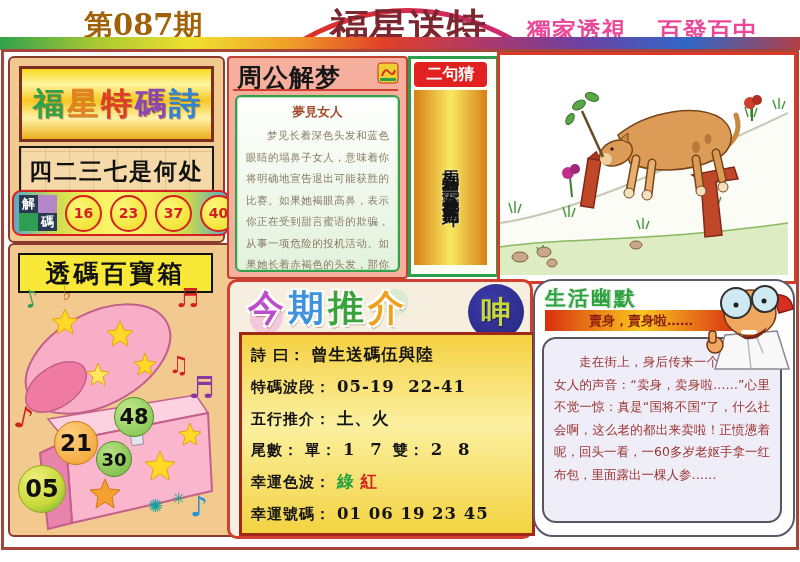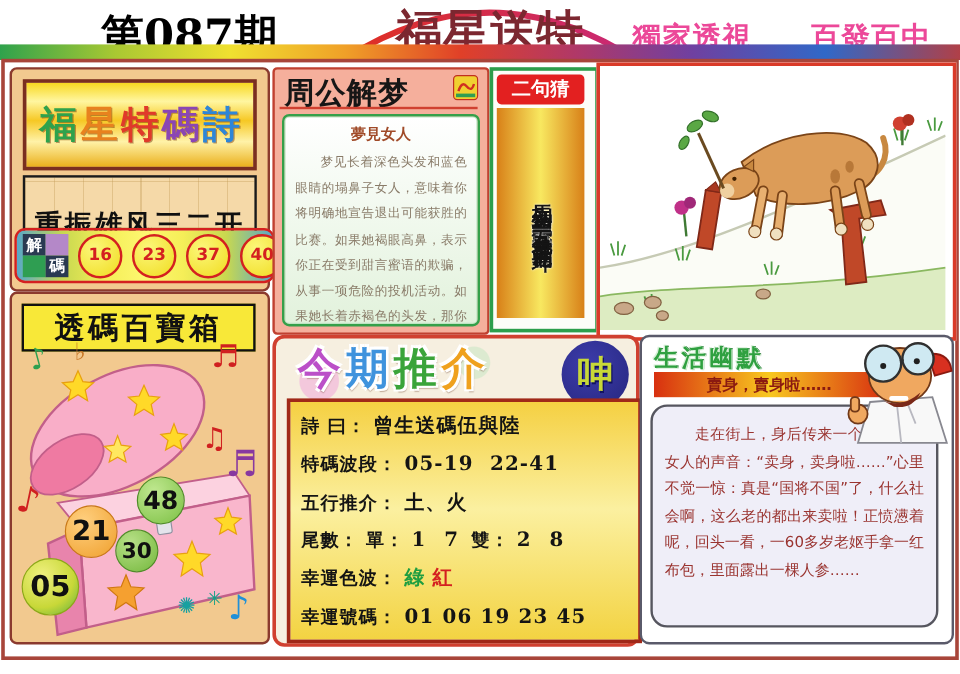--- a/index.html
+++ b/index.html
@@ -1,21 +1,21 @@
 <!DOCTYPE html>
 <html><head>
 <meta charset="utf-8">
 <style>
   html,body{margin:0;padding:0;}
   .page{position:relative;width:800px;height:562px;background:#ffffff;overflow:hidden;
         font-family:"DejaVu Sans",sans-serif;}
   .abs{position:absolute;}
 
   
-  .issue{left:84px;top:6px;font-size:36px;font-weight:bold;color:#000000;
+  .issue{left:84px;top:6px;font-size:29px;font-weight:bold;color:#a16207;
          font-family:"DejaVu Serif",serif;}
   .arch-wrap{left:284px;top:1px;width:248px;height:49px;}
   .main-title{left:0;top:7px;width:248px;text-align:center;font-size:39px;font-weight:900;
               color:#7c2730;letter-spacing:0px;line-height:1;}
   .tagline{top:15px;font-size:24px;font-weight:bold;color:#ec4899;letter-spacing:1px;}
   .rainbow{left:0;top:37px;width:800px;height:13px;
      background:linear-gradient(90deg,#2fa24c,#a9c832 12%,#f0e030 24%,#f0a028 36%,
         #e04028 48%,#b03868 60%,#7040a0 72%,#3068c8 86%,#b04048 100%);}
   .frame{left:1px;top:49px;width:792px;height:495px;border:3px solid #a8453a;}
 
@@ -40,21 +40,21 @@
      grid-template-rows:18px 18px;flex:none;}
   .jiema-label div{display:flex;align-items:center;justify-content:center;font-size:13px;
      font-weight:bold;color:#fff;}
   .jl-a{background:#2a3a52;} .jl-b{background:#b488c8;} .jl-c{background:#2f9e52;} .jl-d{background:#2a3a52;}
   .jiema-balls{display:flex;gap:8px;}
   .jball{width:33px;height:33px;border-radius:50%;border:2px solid #d42020;color:#d42020;
      background:radial-gradient(circle at 35% 30%,#fcf77a,#f0dc20);
      display:flex;align-items:center;justify-content:center;font-size:14px;font-weight:900;}
 
   .box-chest{left:8px;top:243px;width:213px;height:290px;background:#f2c98f;
-             border:2px solid #8b3a2e;border-radius:6px;}
+             border:2px solid #8b3a2e;border-radius:6px;padding-left:32px;}
   .chest-title{left:8px;top:8px;width:191px;height:36px;background:#f8e838;border:2px solid #111;
      display:flex;align-items:center;justify-content:center;font-size:25px;font-weight:900;
      color:#111;letter-spacing:3px;}
   .note{font-size:24px;font-weight:bold;line-height:1;}
   .tball{border-radius:50%;display:flex;align-items:center;justify-content:center;
      color:#101010;font-weight:700;font-family:"DejaVu Sans",sans-serif;}
   .tb-21{left:44px;top:176px;width:42px;height:42px;font-size:23px;
      background:radial-gradient(circle at 35% 30%,#ffd080,#ef9f2c);border:1px solid #c87818;}
   .tb-30{left:86px;top:196px;width:34px;height:34px;font-size:18px;
      background:radial-gradient(circle at 35% 30%,#b8e088,#74b83c);border:1px solid #4f8c28;}
@@ -111,21 +111,21 @@
      background:linear-gradient(180deg,#f5d042,#fbf0a0 45%,#f3d342);
      display:flex;flex-direction:column;justify-content:space-around;padding:4px 9px;}
   .rec-row{display:flex;align-items:baseline;gap:6px;font-family:"DejaVu Serif",serif;
      color:#141414;font-weight:900;}
   .rec-label{font-size:15px;letter-spacing:1px;}
   .rec-val{font-size:16.5px;white-space:pre;letter-spacing:1px;}
   .sp{letter-spacing:5px;}
 
   
   .box-humor{left:533px;top:279px;width:258px;height:254px;background:#fff;
-     border:2px solid #5a5a6a;border-radius:8px;}
+     border:2px solid #5a5a6a;border-radius:20px;}
   .humor-title{left:10px;top:4px;font-size:20px;font-weight:900;color:#2fa040;letter-spacing:3px;
      text-shadow:1px 1px 0 #d8f0d8,-1px -1px 0 #d8f0d8,1px 0 0 #187028;}
   .humor-bar{left:10px;top:29px;width:192px;height:21px;
      background:linear-gradient(90deg,#d83010,#f8c820,#d83010);
      display:flex;align-items:center;justify-content:center;}
   .humor-bar span{font-size:13px;font-weight:900;color:#8b1a10;}
   .humor-body{left:7px;top:56px;width:240px;height:186px;background:#efeef8;
      border:2px solid #56565f;border-radius:14px;padding:12px 10px 0 10px;box-sizing:border-box;
      color:#9a3430;font-size:12.5px;line-height:1.8;text-align:justify;text-indent:2em;}
   .humor-cartoon{left:160px;top:-6px;width:100px;height:95px;}
@@ -142,33 +142,34 @@
           <linearGradient id="ag" x1="0" y1="0" x2="1" y2="0">
         <stop offset="0" stop-color="#e03020"></stop>
             <stop offset="1" stop-color="#c82878"></stop>
       </linearGradient>
         </defs>
       <path d="M2,49 Q124,-30 246,49" fill="none" stroke="url(#ag)" stroke-width="5"></path>
     </svg>
     <div class="abs main-title">福星送特</div>
   </div>
   <div class="abs tagline" style="left:527px;">獨家透視</div>
-  <div class="abs tagline" style="left:676px;">百發百中</div>
+  <div class="abs tagline" style="left:658px;">百發百中</div>
   <div class="abs rainbow"></div>
   <div class="abs frame"></div>
 
   <div class="abs box-poem">
     <div class="abs poem-title">
       <span style="color: rgb(47, 162, 76);">福</span>
       <span style="color: rgb(232, 130, 30);">星</span>
       <span style="color: rgb(224, 58, 42);">特</span>
       <span style="color: rgb(138, 70, 180);">碼</span>
       <span style="color: rgb(46, 134, 216);">詩</span>
     </div>
     <div class="abs poem-box">
+      <div class="poem-line">四二三七是何处</div>
       <div class="poem-line">重振雄风三二开</div>
     </div>
     <div class="abs jiema">
       <div class="jiema-label">
         <div class="jl-a">解</div>
         <div class="jl-b"></div>
         <div class="jl-c"></div>
         <div class="jl-d">碼</div>
       </div>
       <div class="jiema-balls">

